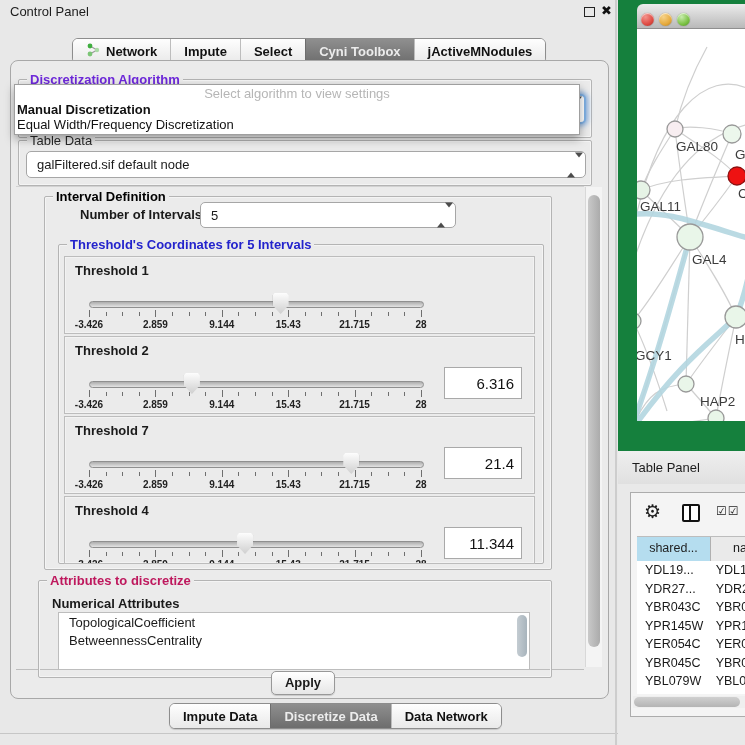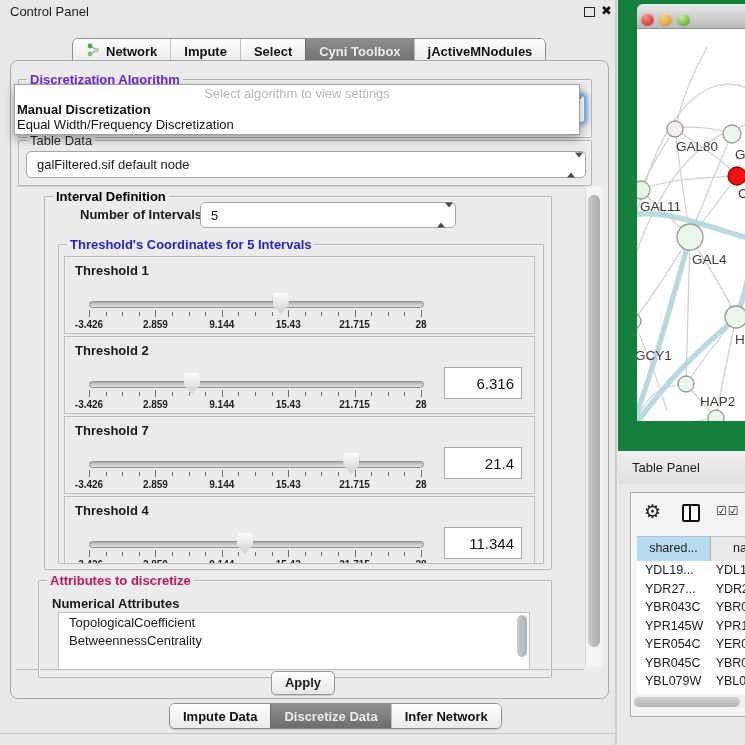--- a/index.html
+++ b/index.html
@@ -347,21 +347,21 @@
     <div id="apply-btn">Apply</div>
 
     <div class="segstrip" id="bottom-tabs">
       <div class="seg">
           <span>Impute Data</span>
         </div>
       <div class="seg sel">
           <span>Discretize Data</span>
         </div>
       <div class="seg">
-          <span>Infer Network</span>
+          <span>Data Network</span>
         </div>
     </div>
     <div id="panel-bottom-line"></div>
   </div>
 
   <div id="algo-popup">
     <div class="ph">Select algorithm to view settings</div>
     <div class="opt first">Manual Discretization</div>
     <div class="opt">Equal Width/Frequency Discretization</div>
   </div>

